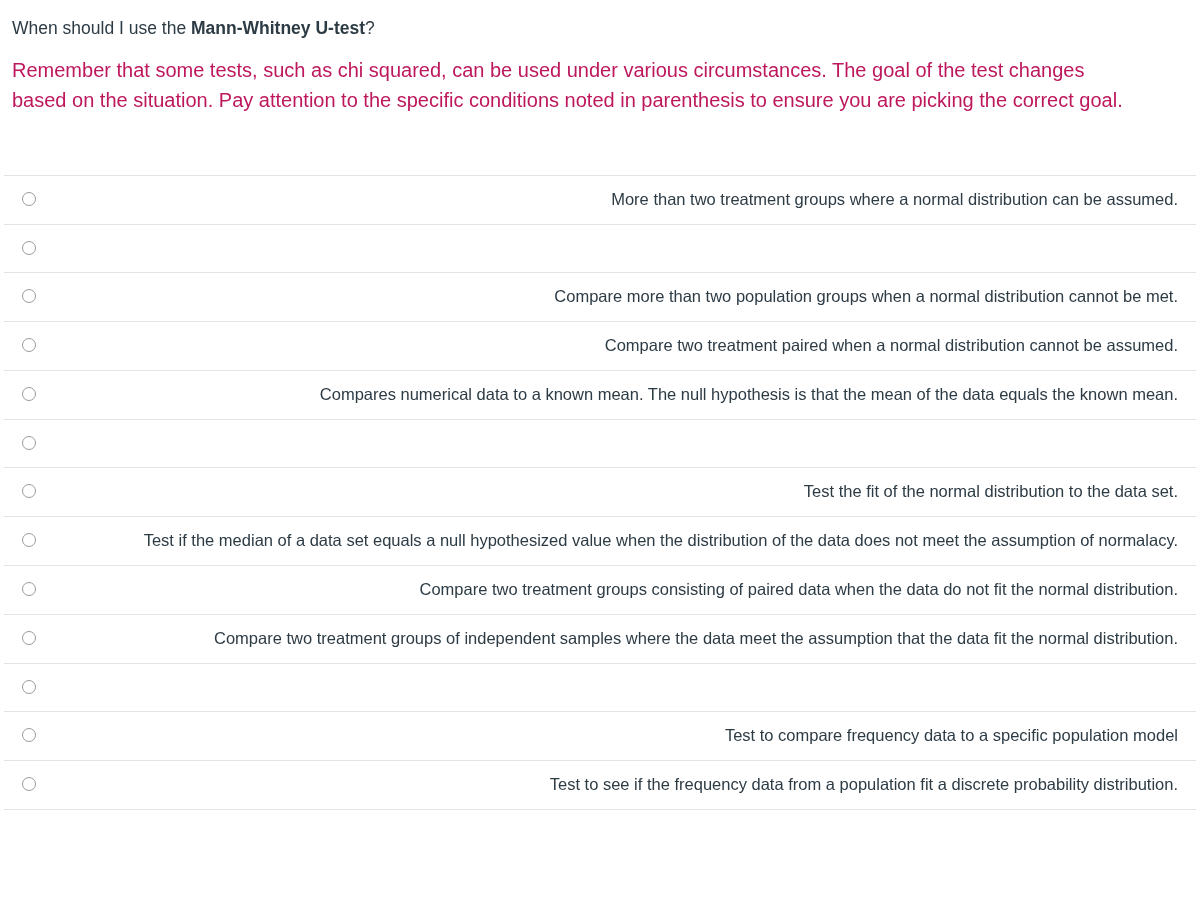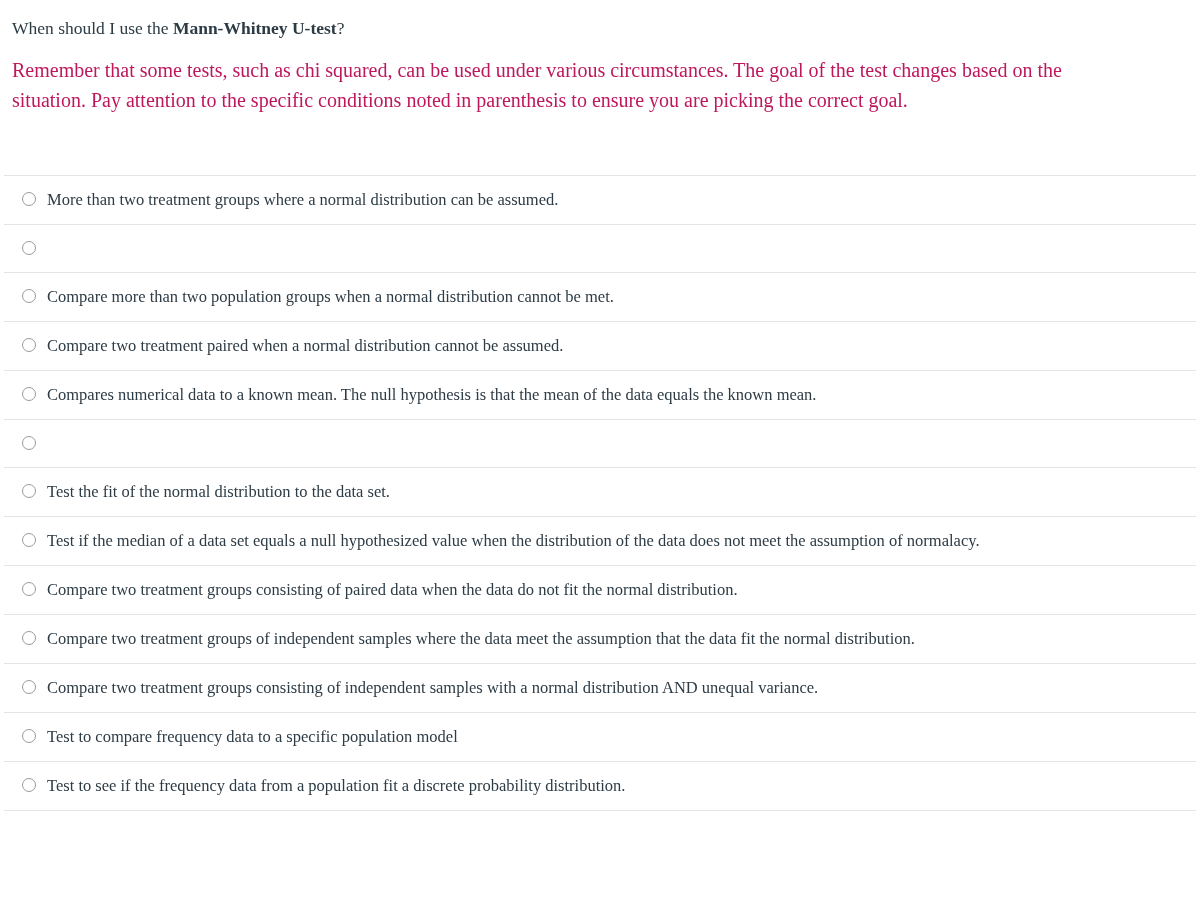--- a/index.html
+++ b/index.html
@@ -1,16 +1,16 @@
 <!DOCTYPE html>
 <html><head>
 <meta charset="utf-8">
 <title>Quiz Question</title>
 <style>
-  * { box-sizing: border-box; font-family: Liberation Serif, serif; }
+  * { box-sizing: border-box; }
   html, body {
     margin: 0;
     padding: 0;
     background: #ffffff;
   }
   body {
     width: 1200px;
     height: 917px;
     font-family: "Liberation Sans", "DejaVu Sans", sans-serif;
     color: #2d3b45;
@@ -46,20 +46,21 @@
     margin-top: 60px;
   }
 
   .answer-row {
     display: flex;
     align-items: flex-start;
     border-top: 1px solid #e4e4e4;
     padding: 12px 8px 12px 4px;
     margin: 0 4px 0 4px;
     min-height: 48px;
+    text-align: right;
   }
   .answer-row:last-child {
     border-bottom: 1px solid #e4e4e4;
   }
 
   .radio {
     flex: 0 0 auto;
     width: 14px;
     height: 14px;
     border: 1.4px solid #9a9a9a;
@@ -124,21 +125,20 @@
       <div class="answer-row">
         <span class="radio"></span>
         <span class="answer-text">Compare two treatment groups consisting of paired data when the data do not fit the normal distribution.</span>
       </div>
       <div class="answer-row">
         <span class="radio"></span>
         <span class="answer-text">Compare two treatment groups of independent samples where the data meet the assumption that the data fit the normal distribution.</span>
       </div>
       <div class="answer-row">
         <span class="radio"></span>
-        <span class="answer-text">Compare two treatment groups consisting of independent samples with a normal distribution AND unequal variance.</span>
       </div>
       <div class="answer-row">
         <span class="radio"></span>
         <span class="answer-text">Test to compare frequency data to a specific population model</span>
       </div>
       <div class="answer-row">
         <span class="radio"></span>
         <span class="answer-text">Test to see if the frequency data from a population fit a discrete probability distribution.</span>
       </div>
     </div>

